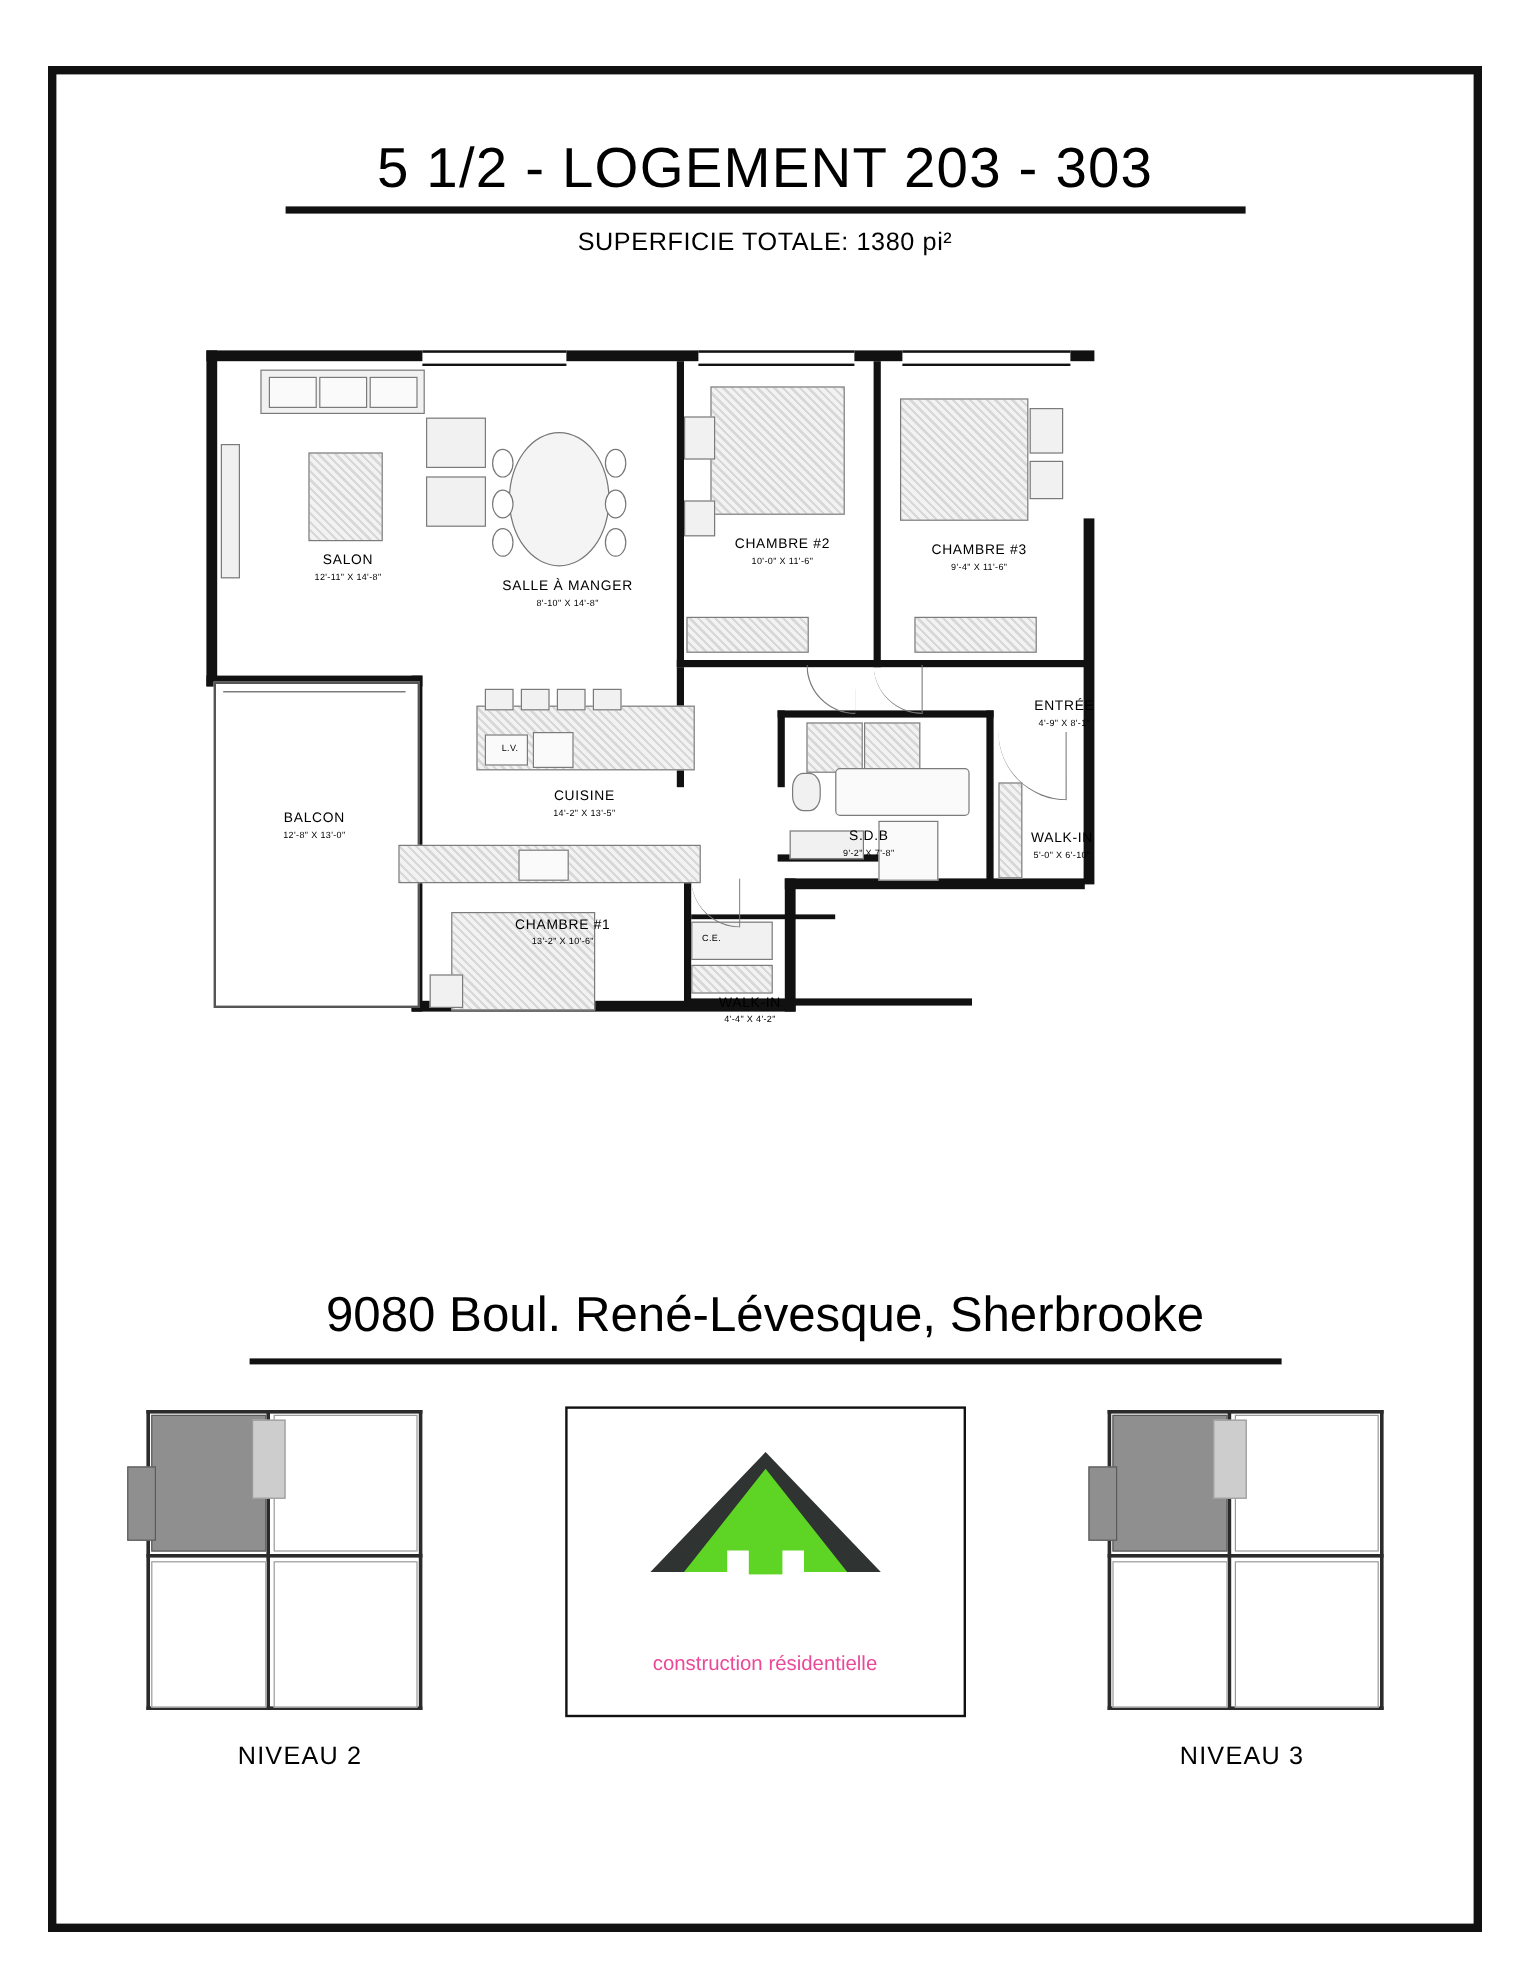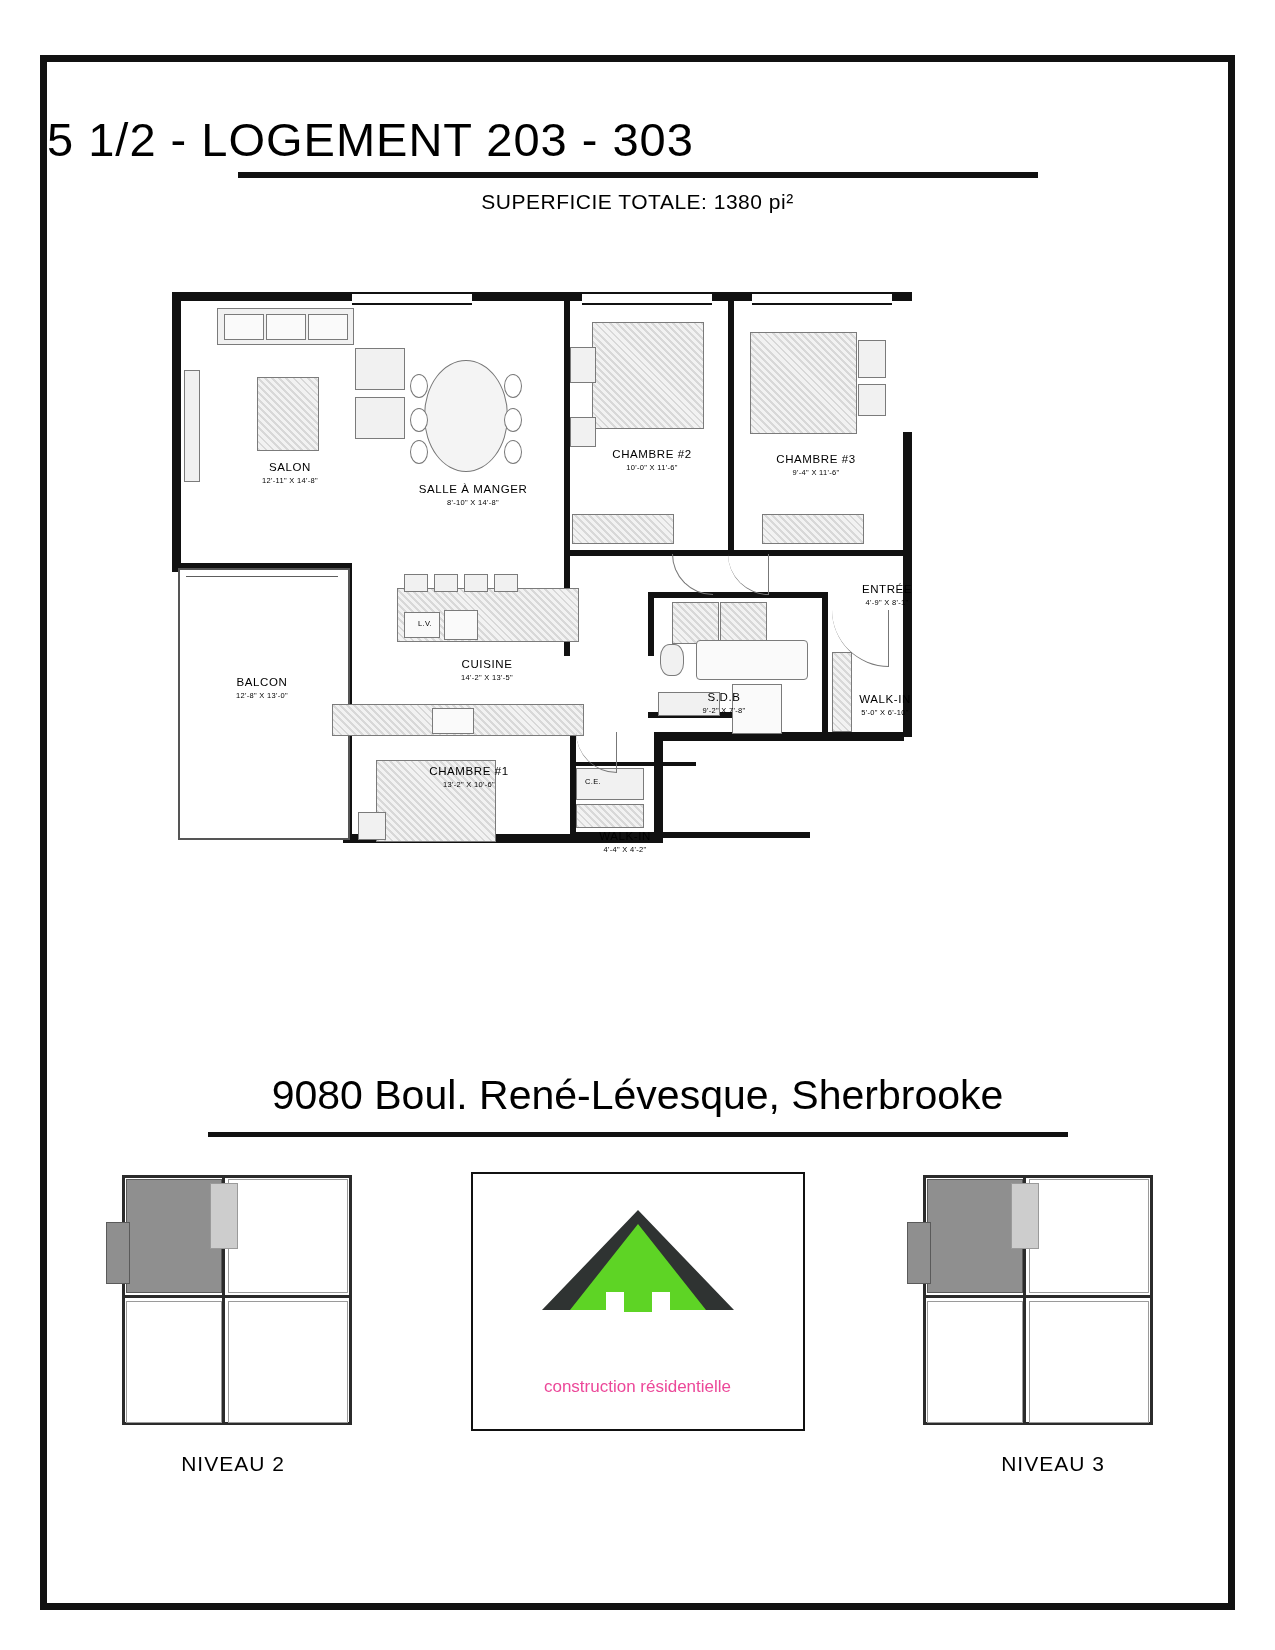--- a/index.html
+++ b/index.html
@@ -3,21 +3,21 @@
 <meta charset="utf-8">
 <style>
   html,body{margin:0;padding:0;background:#fff;}
   body{width:1275px;height:1650px;font-family:"Liberation Sans",sans-serif;color:#000;}
   .page{position:relative;width:1275px;height:1650px;box-sizing:border-box;padding:40px;}
   .frame{position:absolute;left:40px;top:55px;right:40px;bottom:40px;border:7px solid #111;}
   .inner{position:absolute;left:0;top:0;right:0;bottom:0;}
 
   
   .title{
-    position:absolute;top:50px;left:0;right:0;text-align:left;
+    position:absolute;top:50px;left:0;right:0;text-align:center;
     font-size:47px;letter-spacing:1px;font-weight:400;
   }
   .title-rule{position:absolute;top:110px;left:50%;transform:translateX(-50%);width:800px;height:6px;background:#111;}
   .subtitle{position:absolute;top:128px;left:0;right:0;text-align:center;font-size:21px;letter-spacing:.5px;}
 
   
   .plan{position:absolute;left:125px;top:230px;width:820px;height:700px;}
   .wall{position:absolute;background:#111;}
   .room{position:absolute;background:#fff;border:1px solid #8d8d8d;}
   .lbl{position:absolute;text-align:center;line-height:1.25;}
@@ -37,22 +37,22 @@
 
   
   .addr{position:absolute;top:1010px;left:0;right:0;text-align:center;font-size:41px;}
   .addr-rule{position:absolute;top:1070px;left:50%;transform:translateX(-50%);width:860px;height:5px;background:#111;}
 
   
   .keyplan{position:absolute;top:1105px;width:270px;height:270px;}
   .kp-left{left:55px;}
   .kp-right{right:55px;}
   .kp-caption{position:absolute;top:1390px;width:270px;text-align:center;font-size:21px;letter-spacing:1px;}
-  .kpc-left{left:51px;}
-  .kpc-right{right:40px;}
+  .kpc-left{left:68px;}
+  .kpc-right{right:58px;}
   .kp-cell{position:absolute;border:1px solid #9a9a9a;background:#fff;}
   .kp-cell.dark{background:#8f8f8f;border-color:#5a5a5a;}
   .kp-cell.mid{background:#cdcdcd;}
   .kp-wall{position:absolute;background:#2b2b2b;}
 
   
   .logo-box{position:absolute;top:1110px;left:50%;transform:translateX(-50%);width:330px;height:255px;border:2px solid #111;background:#fff;}
   .logo-mark{position:absolute;top:32px;left:50%;transform:translateX(-50%);width:200px;height:110px;}
   .logo-name{position:absolute;top:158px;left:0;right:0;text-align:center;font-size:38px;letter-spacing:1px;}
   .logo-sub{position:absolute;top:203px;left:0;right:0;text-align:center;font-size:17px;color:#ec4899;}

